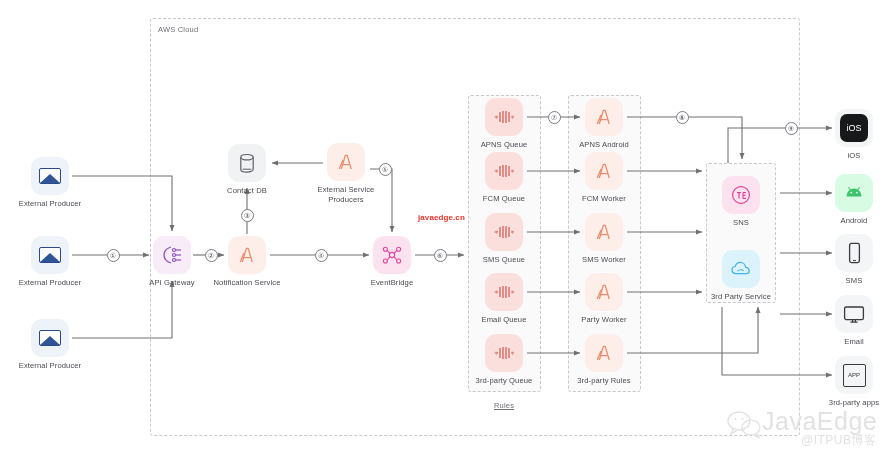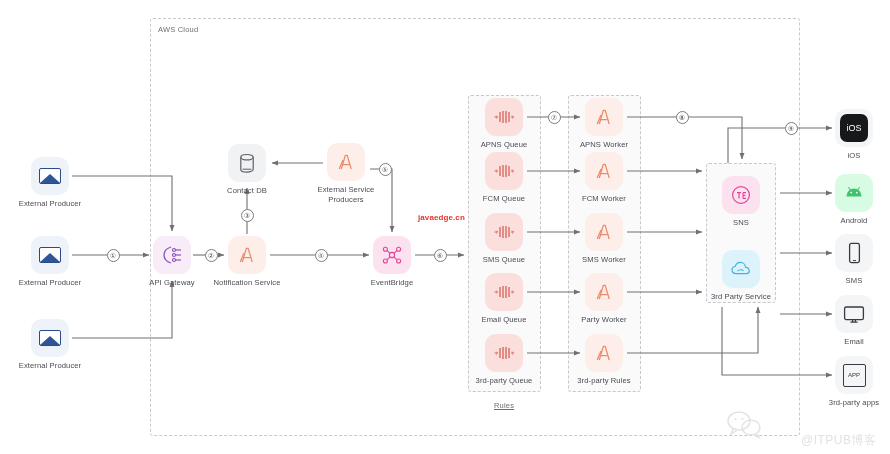--- a/index.html
+++ b/index.html
@@ -360,21 +360,21 @@
   </div>
 
   <div class="node" style="left:604px;top:117px;">
     <div class="tile pink">
       <svg width="20" height="20" viewBox="0 0 20 20">
         <path d="M5.3,17 L9.3,3.4 L11.2,3.4 L15.2,17" fill="none" stroke="#e98a6a" stroke-width="1.25" stroke-linejoin="round"></path>
         <path d="M6.6,12.6 L13.6,12.6" stroke="#e98a6a" stroke-width="1.25"></path>
         <path d="M3.2,17 L7,8" fill="none" stroke="#e98a6a" stroke-width="1.25"></path>
       </svg>
     </div>
-    <div class="cap">APNS Worker</div>
+    <div class="cap">APNS Android</div>
   </div>
 
   <div class="node" style="left:604px;top:171px;">
     <div class="tile pink">
       <svg width="20" height="20" viewBox="0 0 20 20">
         <path d="M5.3,17 L9.3,3.4 L11.2,3.4 L15.2,17" fill="none" stroke="#e98a6a" stroke-width="1.25" stroke-linejoin="round"></path>
         <path d="M6.6,12.6 L13.6,12.6" stroke="#e98a6a" stroke-width="1.25"></path>
         <path d="M3.2,17 L7,8" fill="none" stroke="#e98a6a" stroke-width="1.25"></path>
       </svg>
     </div>
@@ -489,15 +489,16 @@
       <g fill="none" stroke="#e2e2e4" stroke-width="1.4">
         <ellipse cx="13" cy="12" rx="11" ry="9"></ellipse>
         <path d="M7,20 L5,25 L10.5,21.6"></path>
         <ellipse cx="25" cy="18.5" rx="9" ry="7.4"></ellipse>
         <path d="M31,25 L33,28.5 L28.6,26.4"></path>
       </g>
       <circle cx="9.5" cy="10" r="1.1" fill="#e2e2e4"></circle>
       <circle cx="16.5" cy="10" r="1.1" fill="#e2e2e4"></circle>
     </svg>
   </div>
+  <div class="wm wm-main" style="left:762px;top:407px;">JavaEdge</div>
   <div class="wm wm-sub" style="left:801px;top:432px;">@ITPUB博客</div>
 
 </div>
 
 </body></html>

